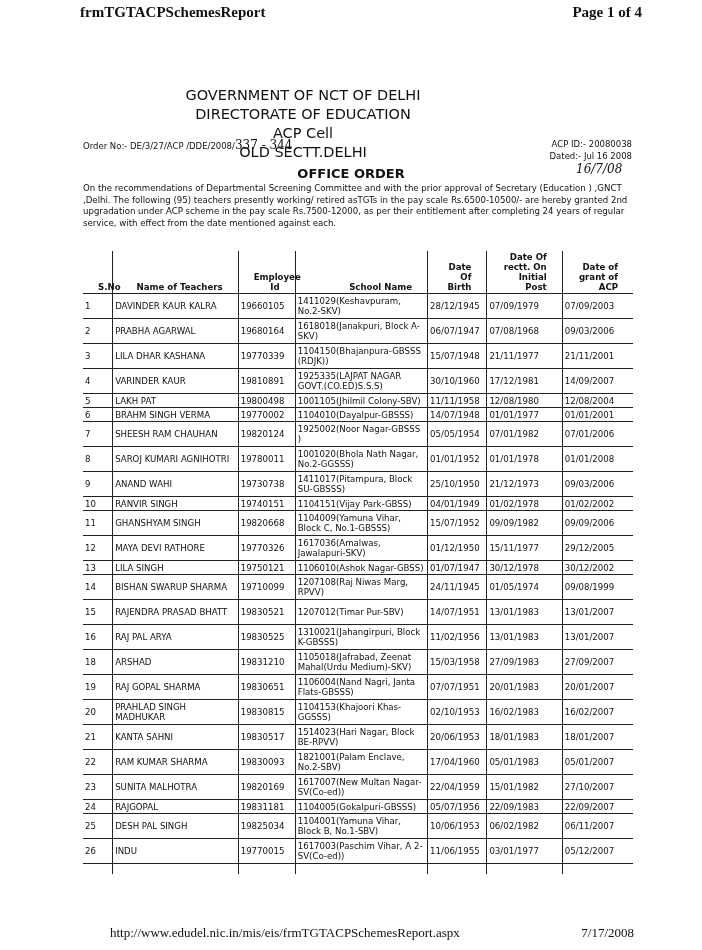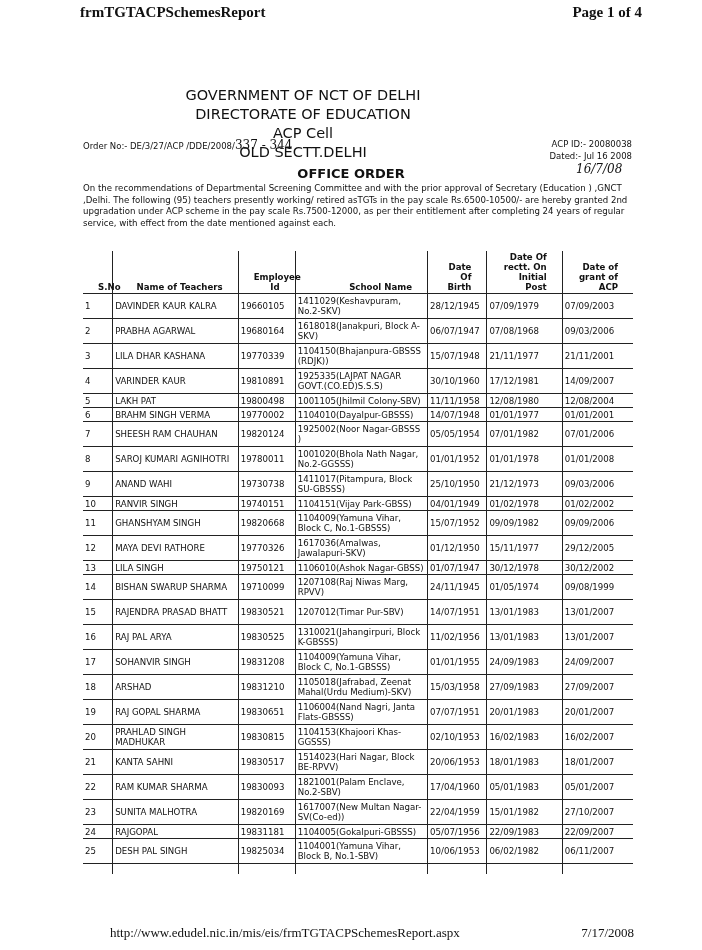--- a/index.html
+++ b/index.html
@@ -221,29 +221,20 @@
       <tr class="tall">
         <td>16</td>
         <td>RAJ PAL ARYA</td>
         <td>19830525</td>
         <td>1310021(Jahangirpuri, Block K-GBSSS)</td>
         <td>11/02/1956</td>
         <td>13/01/1983</td>
         <td>13/01/2007</td>
       </tr>
       <tr class="tall">
-        <td>17</td>
-        <td>SOHANVIR SINGH</td>
-        <td>19831208</td>
-        <td>1104009(Yamuna Vihar, Block C, No.1-GBSSS)</td>
-        <td>01/01/1955</td>
-        <td>24/09/1983</td>
-        <td>24/09/2007</td>
-      </tr>
-      <tr class="tall">
         <td>18</td>
         <td>ARSHAD</td>
         <td>19831210</td>
         <td>1105018(Jafrabad, Zeenat Mahal(Urdu Medium)-SKV)</td>
         <td>15/03/1958</td>
         <td>27/09/1983</td>
         <td>27/09/2007</td>
       </tr>
       <tr class="tall">
         <td>19</td>
@@ -301,20 +292,29 @@
       </tr>
       <tr class="tall">
         <td>25</td>
         <td>DESH PAL SINGH</td>
         <td>19825034</td>
         <td>1104001(Yamuna Vihar, Block B, No.1-SBV)</td>
         <td>10/06/1953</td>
         <td>06/02/1982</td>
         <td>06/11/2007</td>
       </tr>
+      <tr class="tall">
+        <td>26</td>
+        <td>INDU</td>
+        <td>19770015</td>
+        <td>1617003(Paschim Vihar, A 2-SV(Co-ed))</td>
+        <td>11/06/1955</td>
+        <td>03/01/1977</td>
+        <td>05/12/2007</td>
+      </tr>
       <tr class="stub">
         <td></td>
         <td></td>
         <td></td>
         <td></td>
         <td></td>
         <td></td>
         <td></td>
       </tr>
     </tbody>

